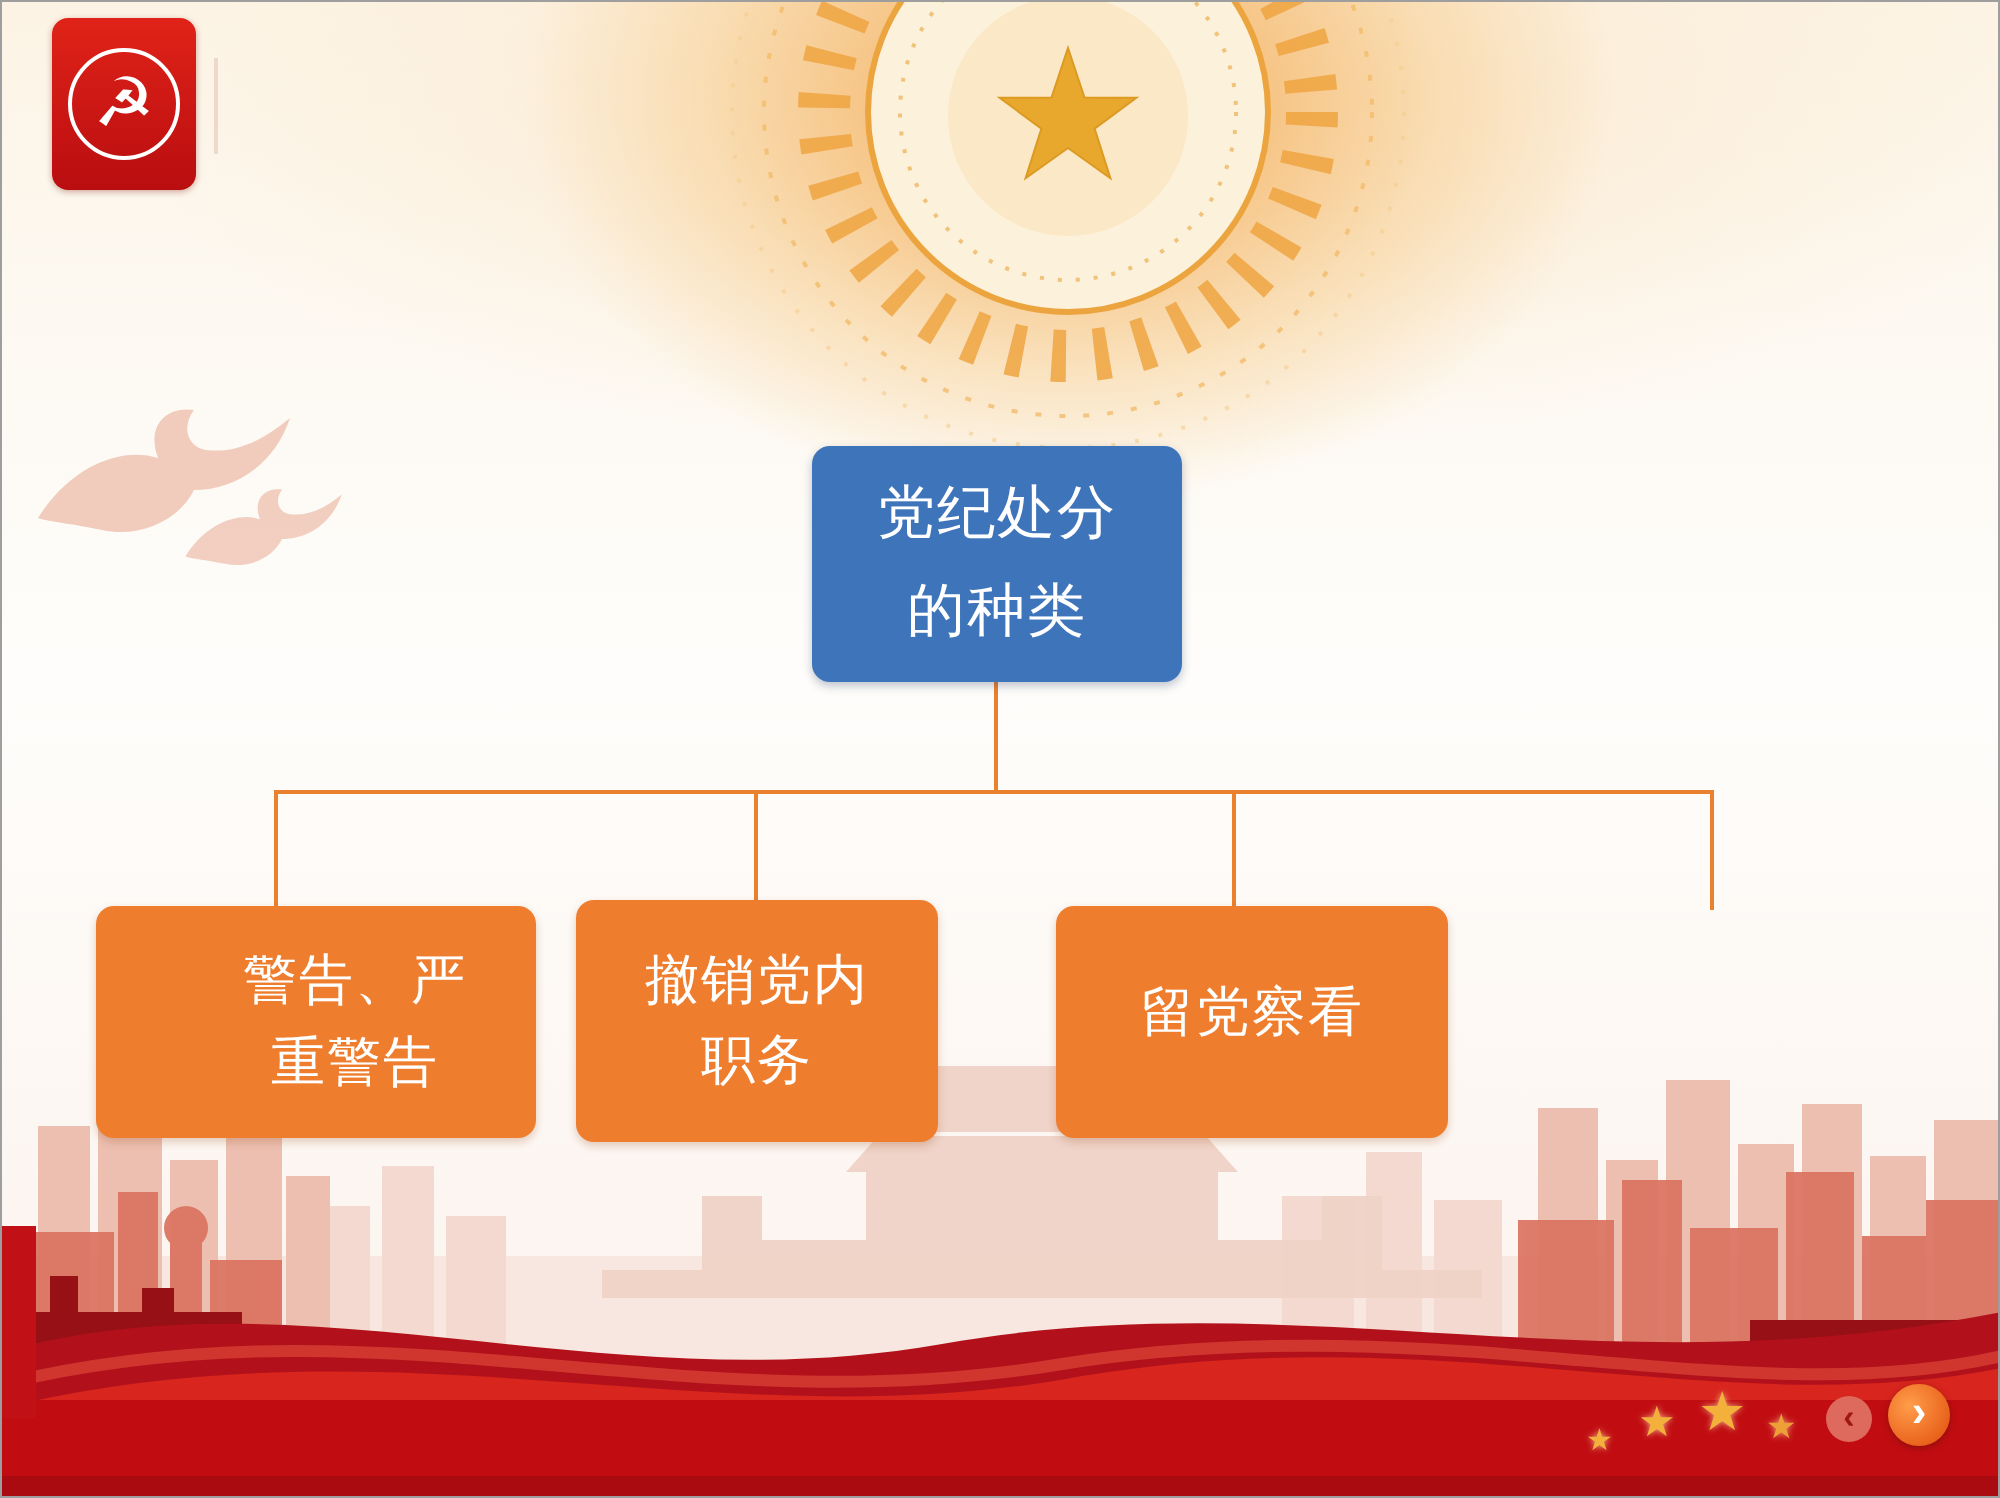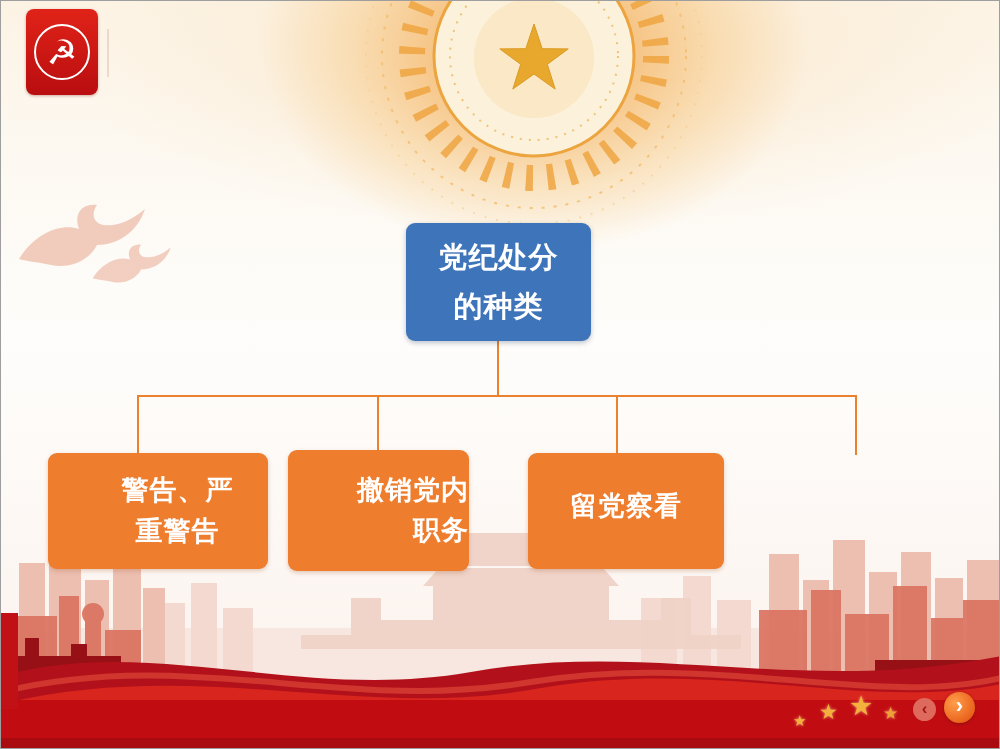--- a/index.html
+++ b/index.html
@@ -46,32 +46,32 @@
   .v1 { left:136px; top:394px; width:2px; height:60px; }
   .v2 { left:376px; top:394px; width:2px; height:60px; }
   .v3 { left:615px; top:394px; width:2px; height:60px; }
   .v4 { left:854px; top:394px; width:2px; height:60px; }
 
   .box {
     position:absolute; z-index:4; border-radius:9px; color:#fff;
     display:flex; flex-direction:column; align-items:center; justify-content:center;
     text-align:center; font-weight:500; letter-spacing:1px;
   }
-  .box span { display:block; line-height:1.15;font-weight:bold; }
+  .box span { display:block; line-height:1.15; }
   .root {
     left:405px; top:222px; width:185px; height:118px;
     background:#3e74ba; box-shadow:0 2px 5px rgba(40,60,100,.30);
     font-size:29px; gap:16px;
   }
   .branch {
     background:#ee7d2d; box-shadow:0 2px 4px rgba(150,70,20,.25);
     font-size:27px; gap:9px;
   }
   .b1 { left:47px;  top:452px; width:181px; height:116px;padding-left:39px; }
-  .b2 { left:287px; top:449px; width:181px; height:121px;align-items:flex-end; }
+  .b2 { left:287px; top:449px; width:181px; height:121px; }
   .b3 { left:527px; top:452px; width:196px; height:116px; }
   .b4 { left:765px; top:452px; width:180px; height:116px; }
 
   .gold-star { position:absolute; z-index:5; color:#f3b13c; text-shadow:0 0 3px rgba(255,225,160,.8); line-height:1; }
   .s1 { left:792px; top:712px; font-size:15px; }
   .s2 { left:818px; top:700px; font-size:21px; }
   .s3 { left:848px; top:692px; font-size:27px; }
   .s4 { left:882px; top:704px; font-size:17px; opacity:.9; }
 
   .nav {

